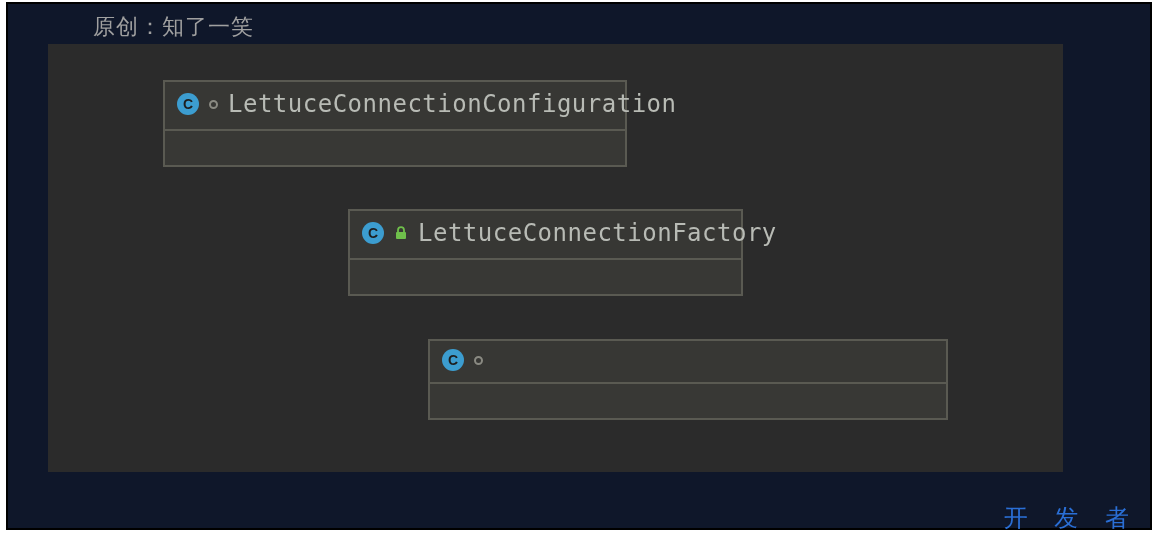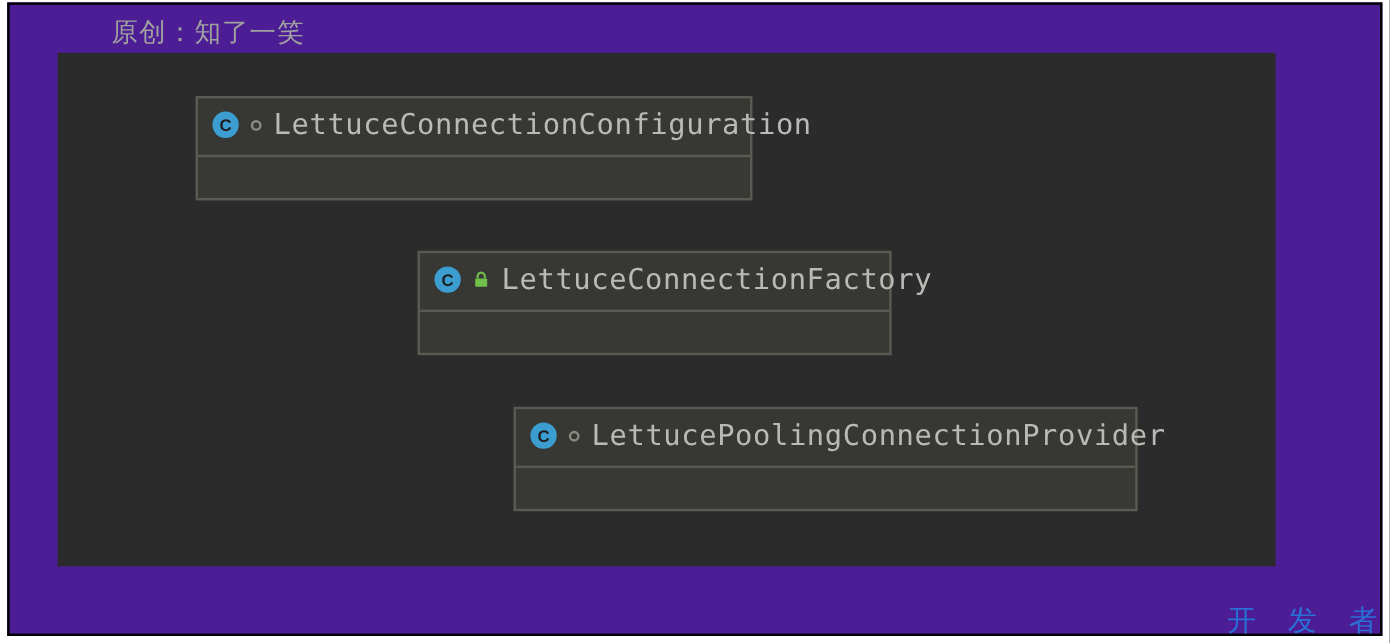--- a/index.html
+++ b/index.html
@@ -9,21 +9,21 @@
     background: #fff;
     position: relative;
   }
   .outer-frame {
     position: absolute;
     left: 6px;
     top: 2px;
     width: 1146px;
     height: 528px;
     border: 2px solid #000;
-    background: #4c1d95;
+    background: #0f172a;
   }
   .attribution {
     position: absolute;
     left: 85px;
     top: 8px;
     color: #a0a0a0;
     font-size: 22px;
     font-weight: 500;
     letter-spacing: 1px;
   }
@@ -82,21 +82,21 @@
     width: 14px;
     height: 14px;
     flex-shrink: 0;
   }
   .box-1 { left: 115px; top: 36px; width: 464px; }
   .box-2 { left: 300px; top: 165px; width: 395px; }
   .box-3 { left: 380px; top: 295px; width: 520px; }
 
   .watermark {
     position: absolute;
-    right: 0;
+    right: 19px;
     bottom: 6px;
     text-align: left;
     line-height: 1.05;
     pointer-events: none;
     margin-left: 12px;
   }
   .wm-top {
     color: #2a6fd6;
     font-size: 24px;
     letter-spacing: 10px;
@@ -138,21 +138,20 @@
         </span>
         <span class="class-name">LettuceConnectionFactory</span>
       </div>
       <div class="class-body"></div>
     </div>
 
     <div class="class-box box-3">
       <div class="class-header">
         <span class="c-badge">C</span>
         <span class="vis-circle"></span>
-        <span class="class-name">LettucePoolingConnectionProvider</span>
       </div>
       <div class="class-body"></div>
     </div>
 
   </div>
 </div>
 
 <div class="watermark">
   <div class="wm-top">开 发 者</div>
 </div>

